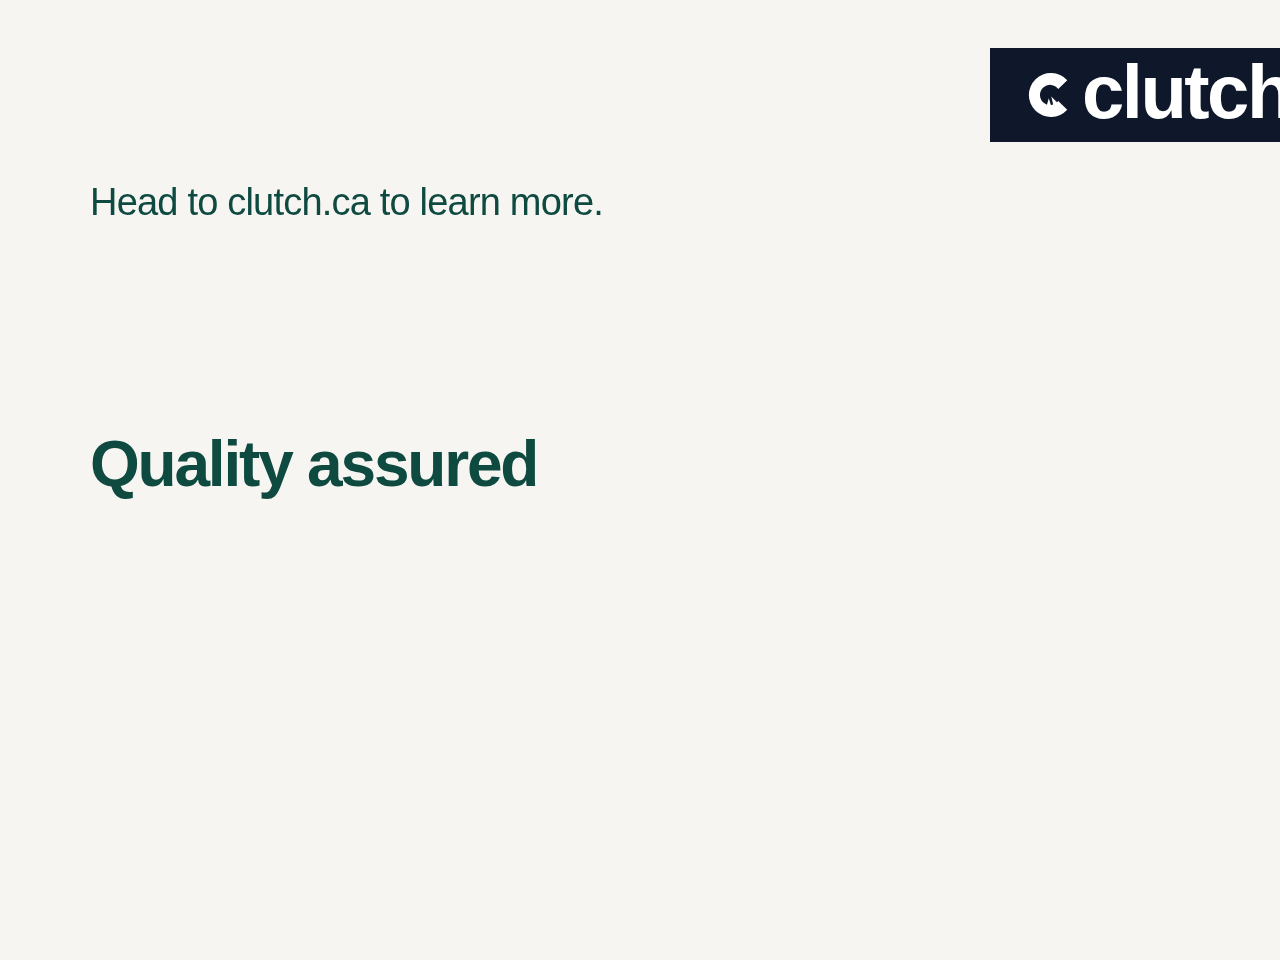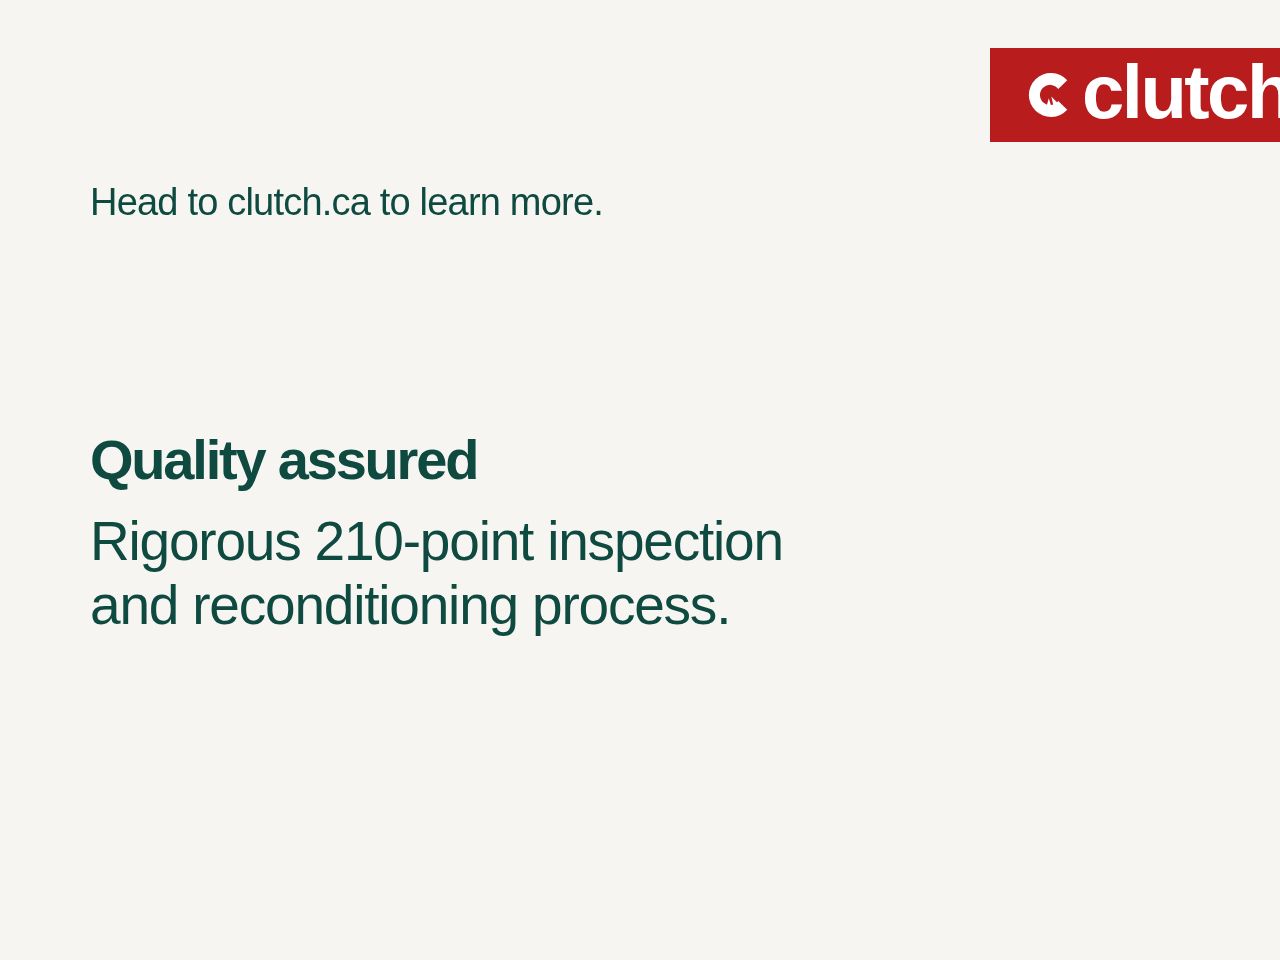--- a/index.html
+++ b/index.html
@@ -22,21 +22,21 @@
     background: #f7f5f2;
   }
 
   
   .brand-block {
     position: absolute;
     top: 48px;
     left: 990px;
     width: 290px;          
     height: 94px;
-    background: #b91c1c;
+    background: #0f172a;
     display: flex;
     align-items: center;
     justify-content: flex-start;
     padding-left: 32px;
     box-sizing: border-box;
     overflow: hidden;
   }
 
   .brand-logo {
     display: flex;
@@ -78,21 +78,21 @@
   }
 
   .headline-group {
     position: absolute;
     left: 90px;
     top: 432px;
     width: 960px;
   }
 
   .headline {
-    font-size: 56px;
+    font-size: 64px;
     font-weight: 700;
     letter-spacing: -2.2px;
     color: #0e4a40;
     line-height: 1.0;
     margin: 0 0 22px 0;
     white-space: nowrap;
   }
 
   .subhead {
     font-size: 55px;
@@ -125,19 +125,15 @@
         </g>
       </svg>
       <span class="brand-wordmark">clutch</span>
     </div>
   </div>
 
   <div class="kicker">Head to clutch.ca to learn more.</div>
 
   <div class="headline-group">
     <h1 class="headline">Quality assured</h1>
-    <p class="subhead">
-      <span class="line">Rigorous 210-point inspection</span>
-      <span class="line">and reconditioning process.</span>
-    </p>
   </div>
 
 </div>
 
 </body></html>

